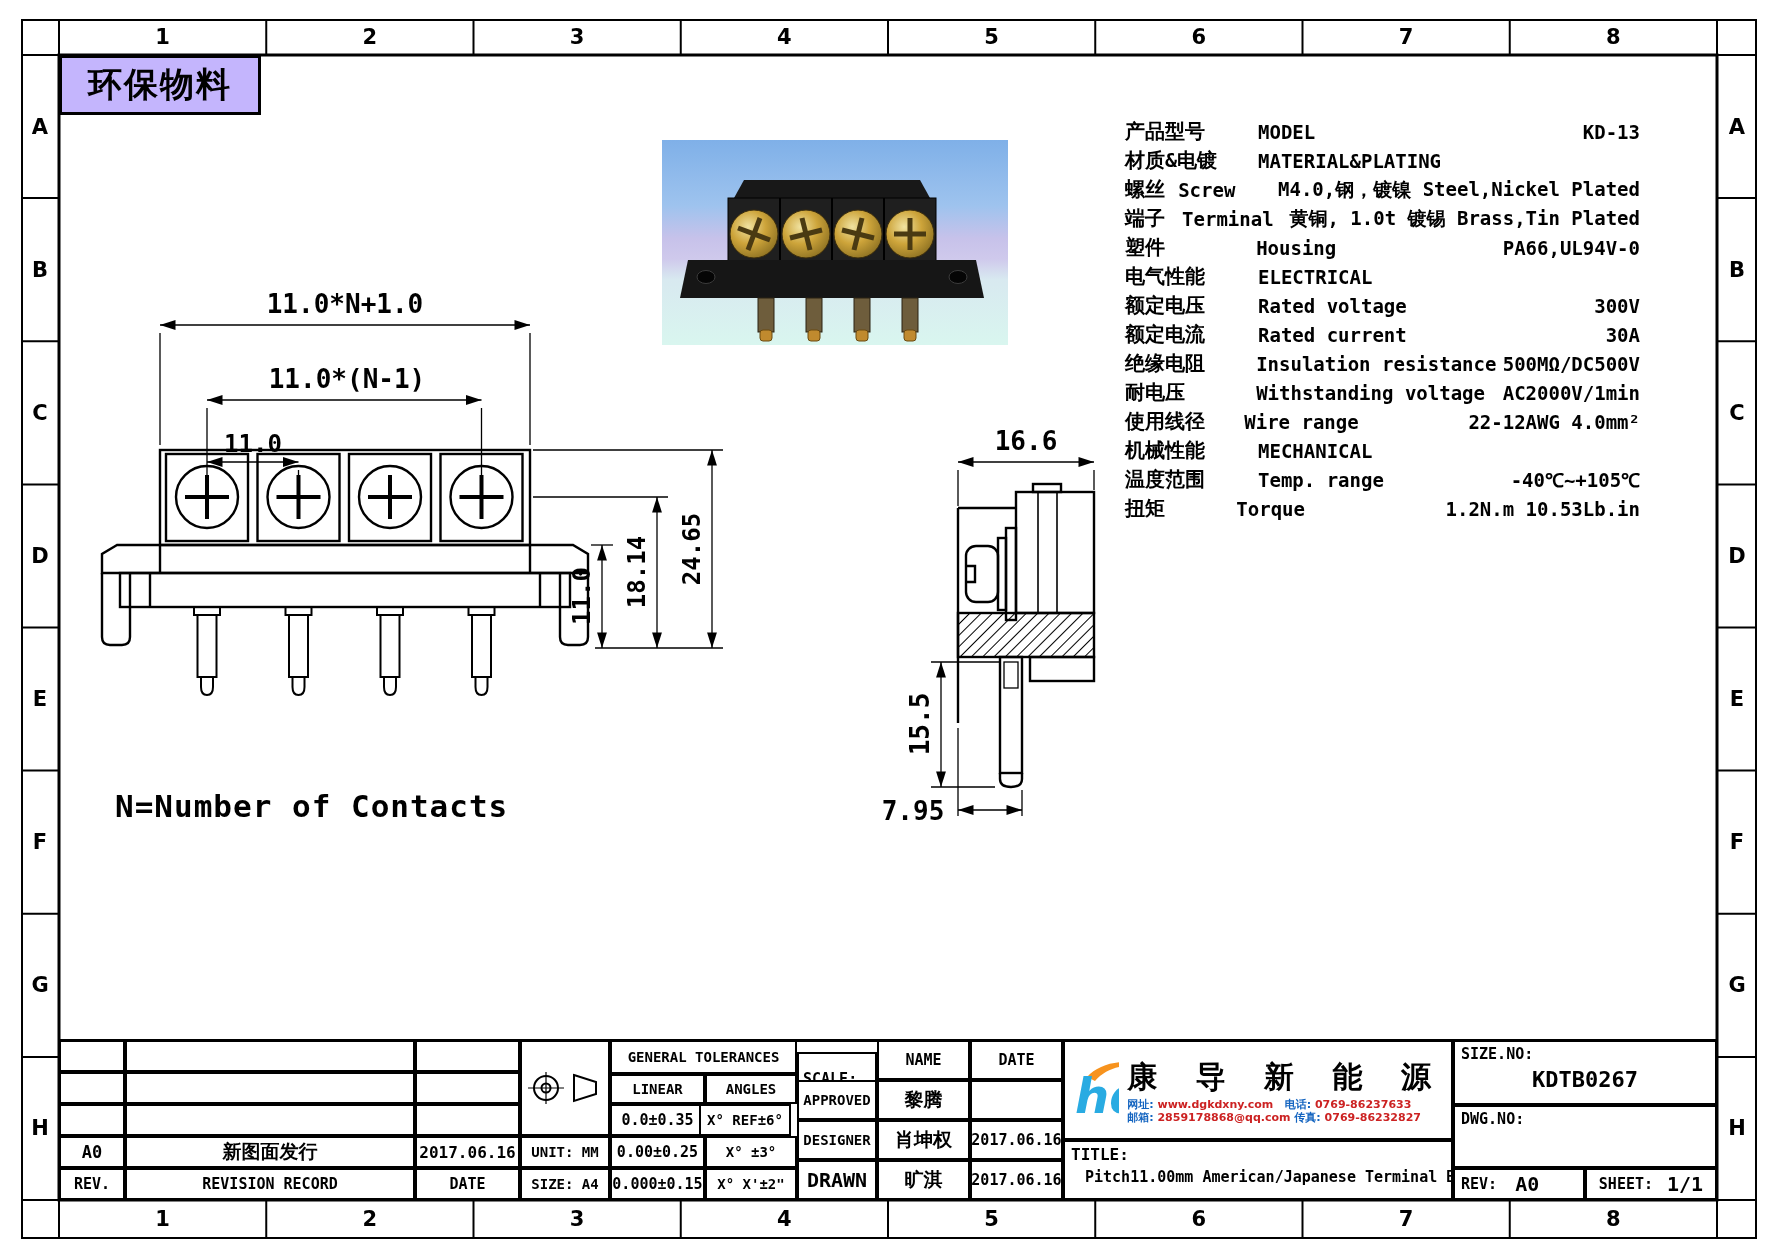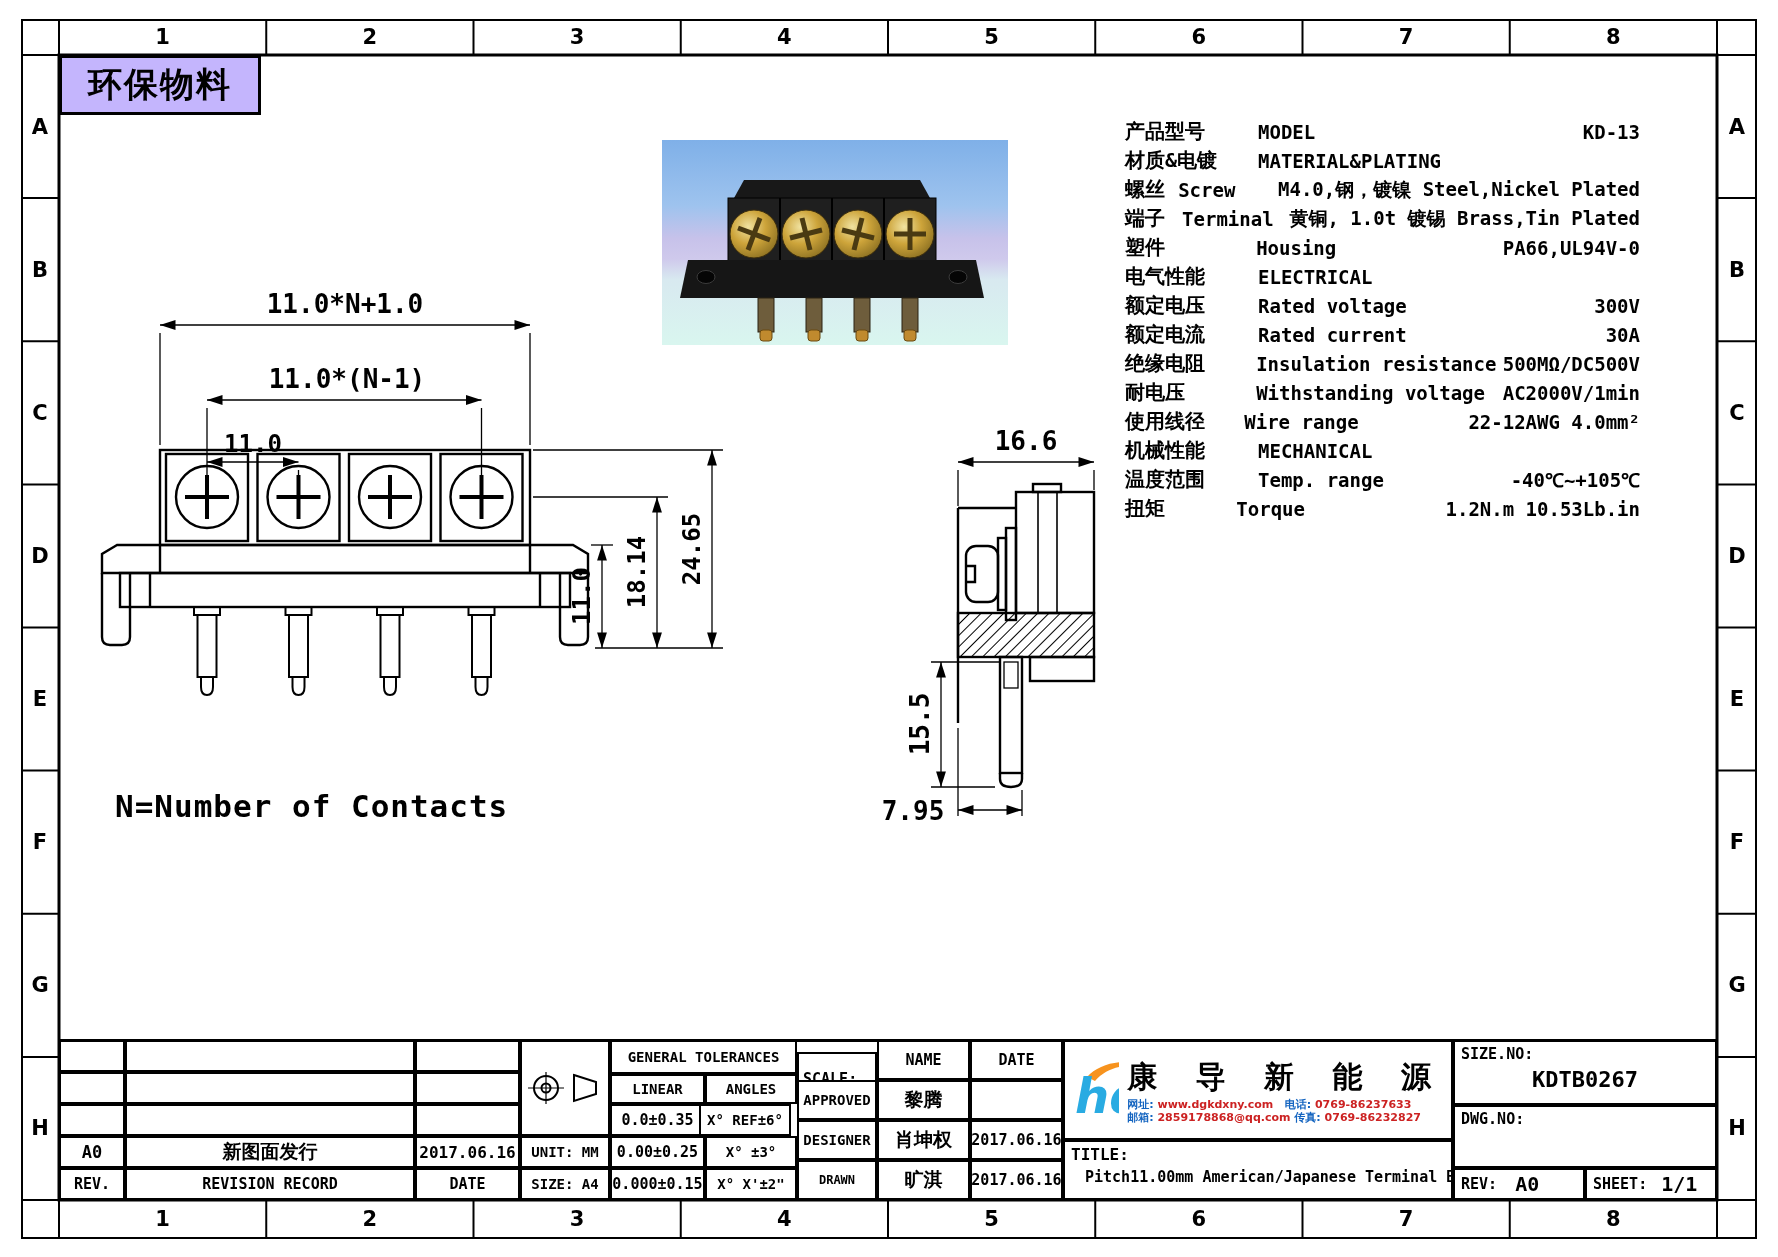--- a/index.html
+++ b/index.html
@@ -419,21 +419,21 @@
     </div>
     <div class="cell" style="left:818px;top:0;width:93px;height:40px;font-size:15px">NAME</div>
     <div class="cell" style="left:911px;top:0;width:93px;height:40px;font-size:15px">DATE</div>
 
     <div class="cell" style="left:738px;top:40px;width:80px;height:40px;font-size:14px">APPROVED</div>
     <div class="cell" style="left:818px;top:40px;width:93px;height:40px;font-size:19px">黎腾</div>
     <div class="cell" style="left:911px;top:40px;width:93px;height:40px;font-size:15px"></div>
     <div class="cell" style="left:738px;top:80px;width:80px;height:40px;font-size:14px">DESIGNER</div>
     <div class="cell" style="left:818px;top:80px;width:93px;height:40px;font-size:19px">肖坤权</div>
     <div class="cell" style="left:911px;top:80px;width:93px;height:40px;font-size:15px">2017.06.16</div>
-    <div class="cell" style="left:738px;top:120px;width:80px;height:40px;font-size:12px">DRAWN</div>
+    <div class="cell" style="left:738px;top:120px;width:80px;height:40px;font-size:20px">DRAWN</div>
     <div class="cell" style="left:818px;top:120px;width:93px;height:40px;font-size:19px">旷淇</div>
     <div class="cell" style="left:911px;top:120px;width:93px;height:40px;font-size:15px">2017.06.16</div>
 
     <div class="cell" style="left:1004px;top:0;width:390px;height:100px;justify-content:flex-start;padding:4px 6px;gap:8px">
       <svg width="84" height="70">
         <path d="M 16 22 C 30 6, 62 2, 78 14 C 60 8, 38 10, 24 26 Z" fill="#f7931e"></path>
         <text x="4" y="58" style="font:bold italic 48px 'DejaVu Sans',sans-serif" fill="#29abe2">hd</text>
       </svg>
       <div style="display:flex;flex-direction:column;justify-content:center">
         <div class="cname">康 导 新 能 源</div>
@@ -459,20 +459,20 @@
 
     <div class="cell col" style="left:1394px;top:0;width:264px;height:65px;padding:3px 6px">
       <span style="font-size:15px;text-align:left">SIZE.NO:</span>
       <span style="font-size:22px;text-align:center;margin-top:4px">KDTB0267</span>
     </div>
     <div class="cell lbl-top-left" style="left:1394px;top:65px;width:264px;height:63px;font-size:15px">DWG.NO:</div>
     <div class="cell" style="left:1394px;top:128px;width:132px;height:32px;justify-content:flex-start;padding:0 6px;gap:18px">
       <span style="font-size:15px">REV:</span>
       <span style="font-size:20px">A0</span>
     </div>
-    <div class="cell" style="left:1526px;top:128px;width:132px;height:32px;justify-content:flex-start;padding:0 6px;gap:14px">
+    <div class="cell" style="left:1526px;top:128px;width:132px;height:32px;justify-content:center;padding:0 6px;gap:14px">
       <span style="font-size:15px">SHEET:</span>
       <span style="font-size:20px">1/1</span>
     </div>
     <div class="tb-outline"></div>
   </div>
 
 </div>
 
 </body></html>

